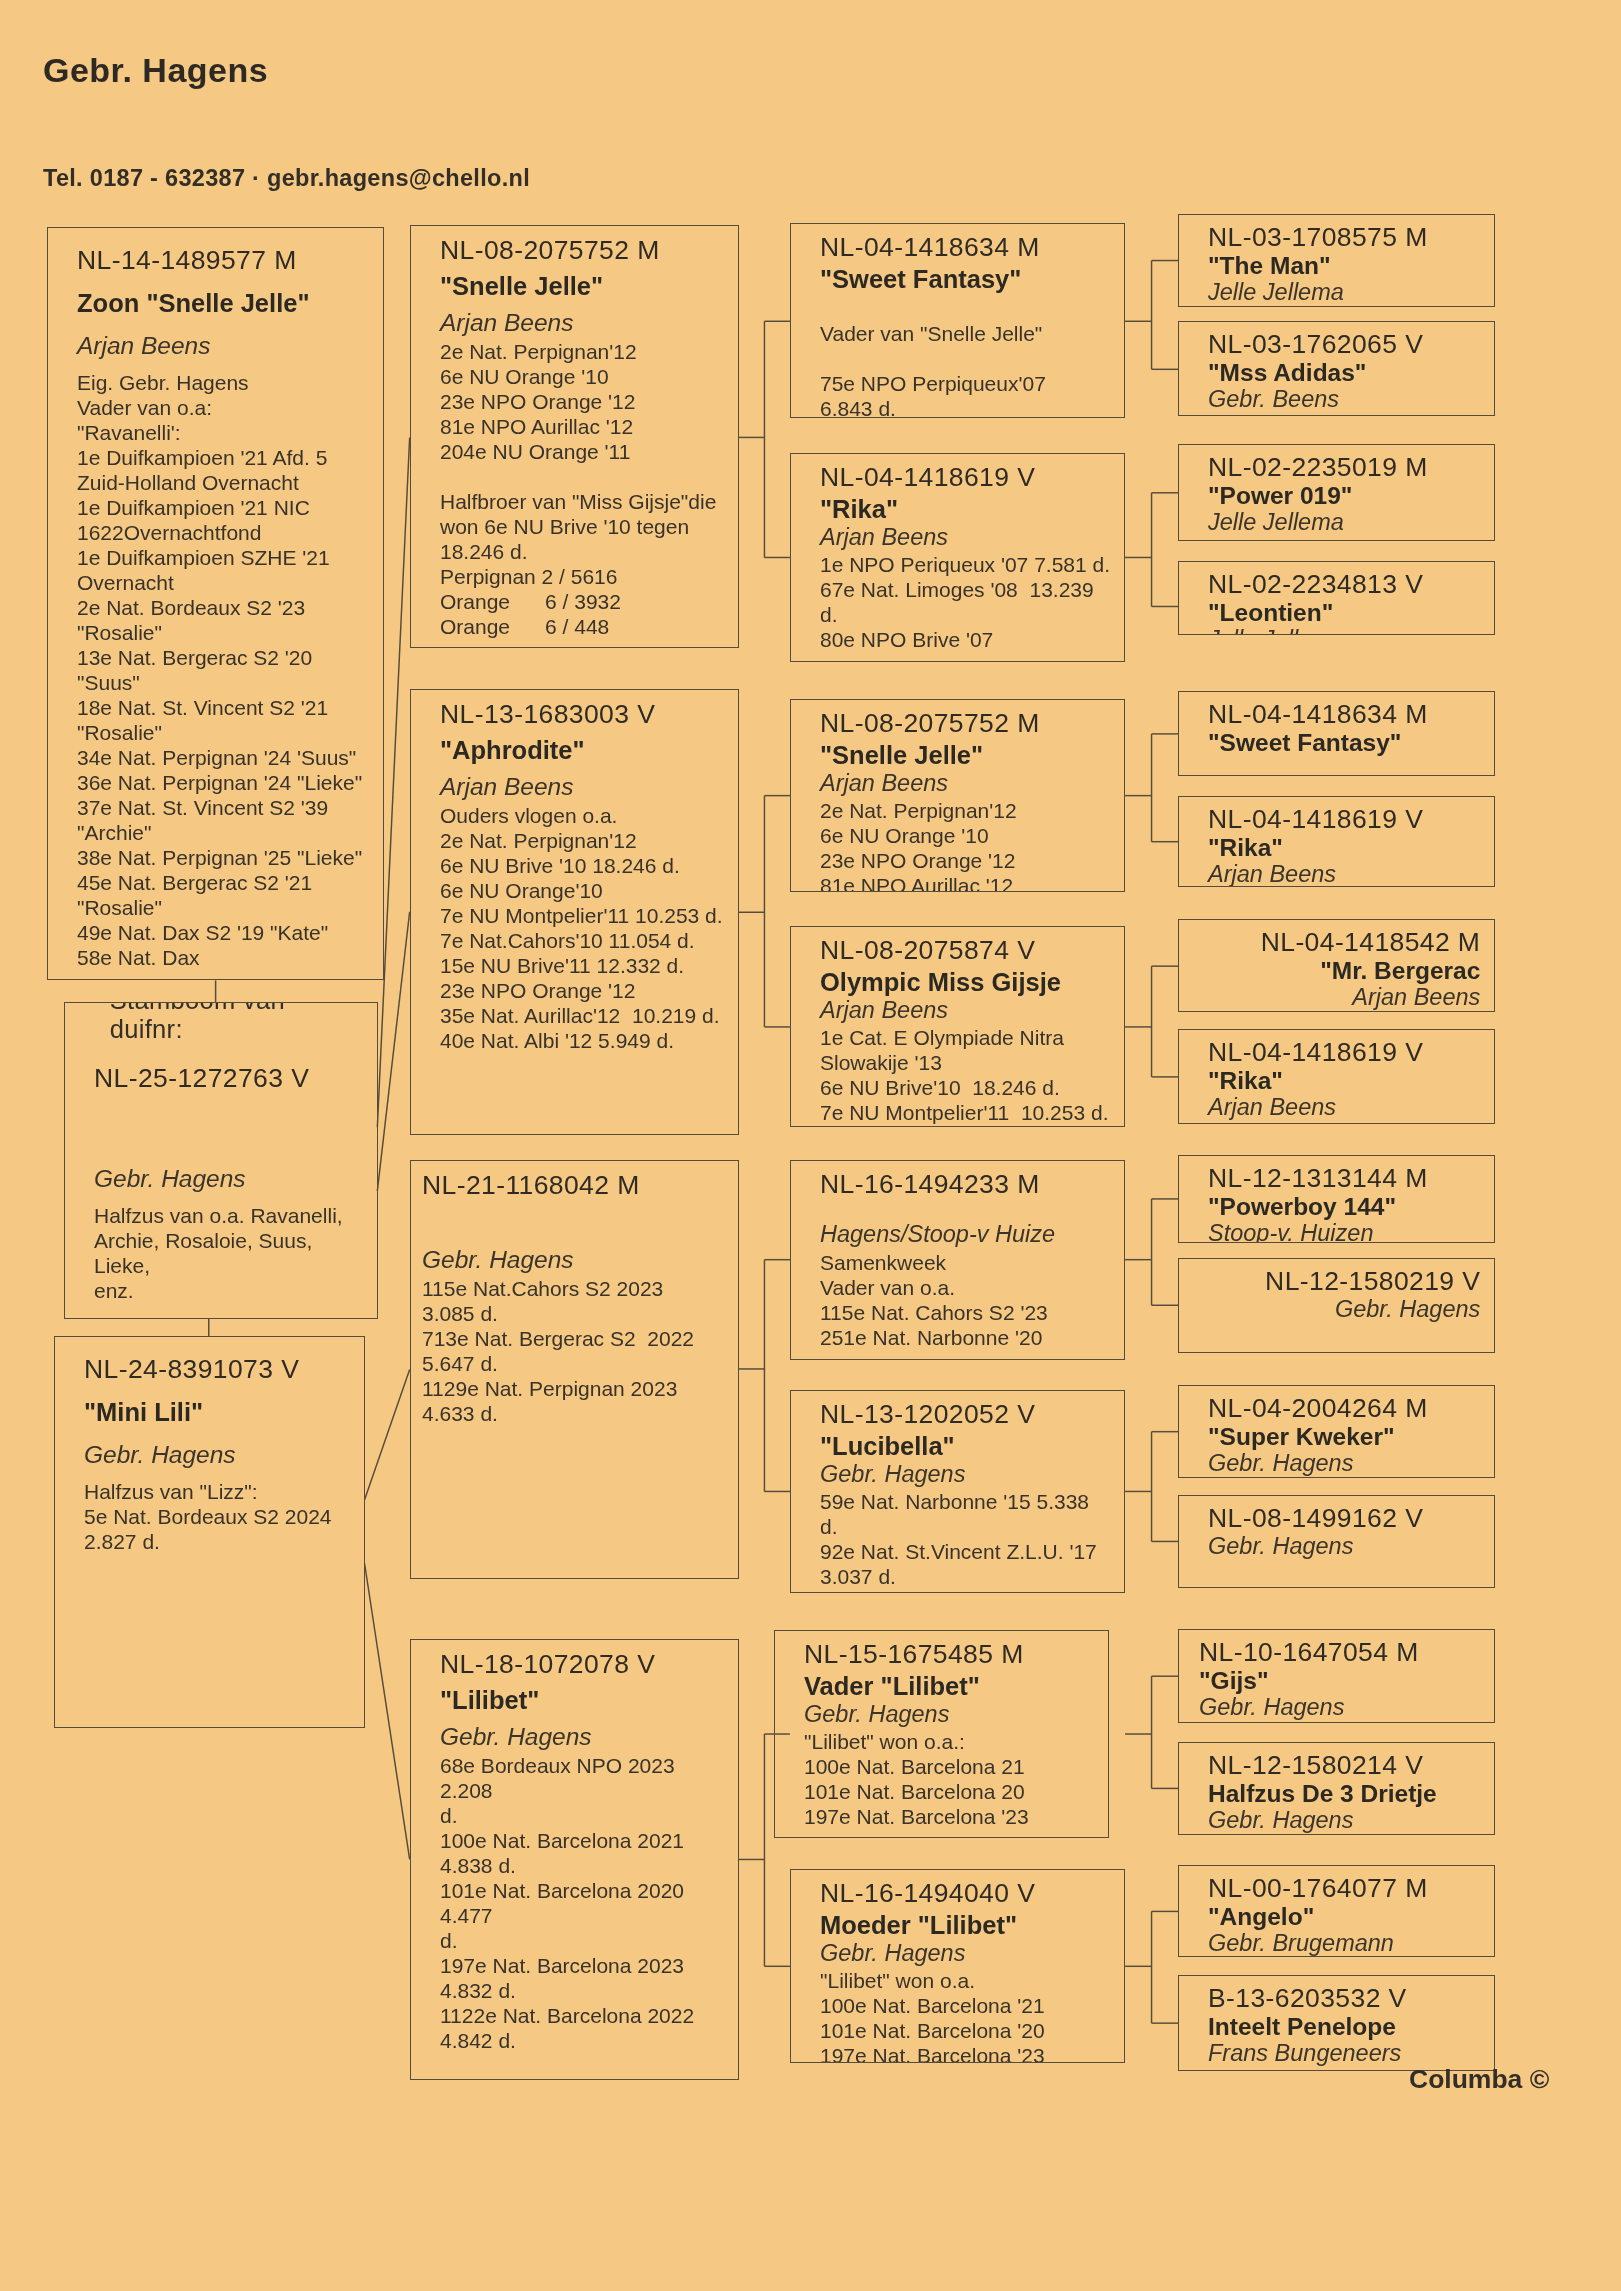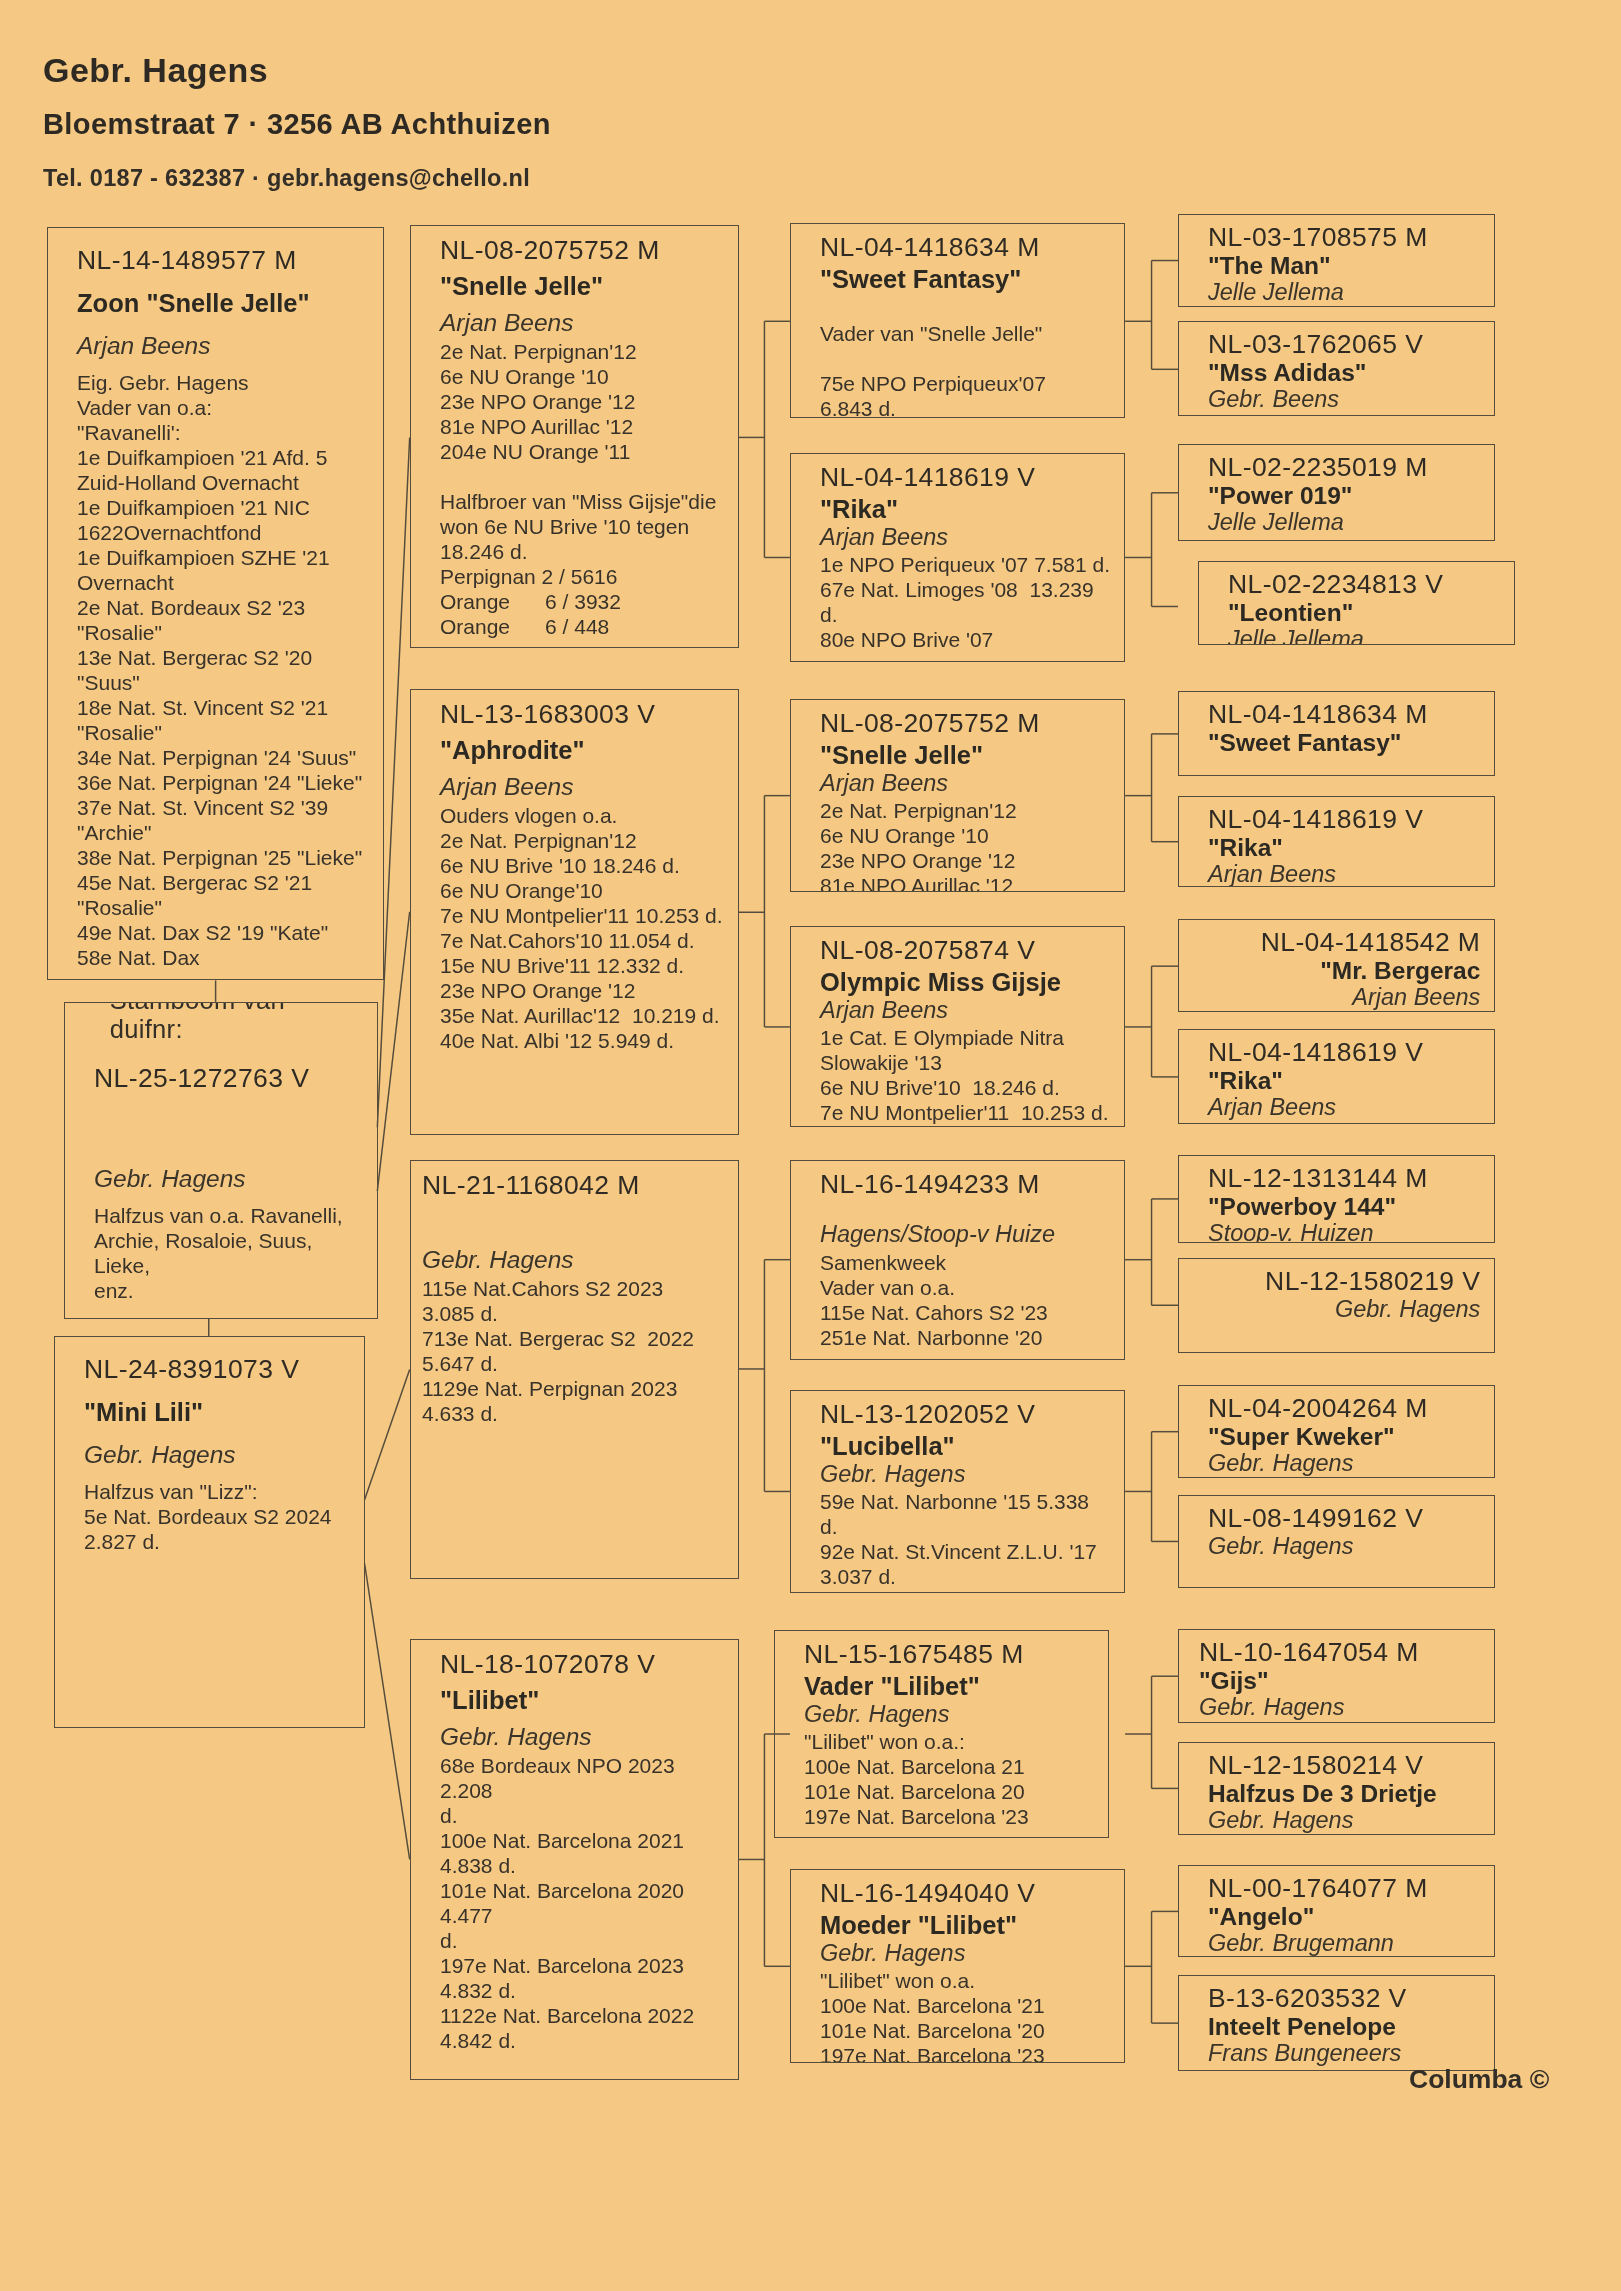--- a/index.html
+++ b/index.html
@@ -31,21 +31,20 @@
   .col4 .owner{line-height:26.5px;font-size:23.5px;}
   .treelabel{position:absolute;top:-16.7px;left:33px;background:#f5c983;
              padding:0 11.8px;font-size:25.5px;color:#332e27;letter-spacing:0.3px;}
   .credit{position:absolute;left:1409px;top:2064px;font-size:26.5px;font-weight:600;color:#332e27;}
 </style>
 </head>
 <body>
 
 <div class="page">
   <div class="hdr-title">Gebr. Hagens</div>
-  <div class="hdr-address">Bloemstraat 7  ·  3256 AB  Achthuizen</div>
   <div class="hdr-contact">Tel. 0187 - 632387  ·  gebr.hagens@chello.nl</div>
   <svg class="wires" width="1621" height="2292" viewBox="0 0 1654 2338">
       <line x1="754" y1="446" x2="780" y2="446" stroke="#564c3c" stroke-width="1.5"></line>
       <line x1="780" y1="327.5" x2="780" y2="568.5" stroke="#564c3c" stroke-width="1.5"></line>
       <line x1="780" y1="327.5" x2="806" y2="327.5" stroke="#564c3c" stroke-width="1.5"></line>
       <line x1="780" y1="568.5" x2="806" y2="568.5" stroke="#564c3c" stroke-width="1.5"></line>
       <line x1="754" y1="930.5" x2="780" y2="930.5" stroke="#564c3c" stroke-width="1.5"></line>
       <line x1="780" y1="811.5" x2="780" y2="1047.5" stroke="#564c3c" stroke-width="1.5"></line>
       <line x1="780" y1="811.5" x2="806" y2="811.5" stroke="#564c3c" stroke-width="1.5"></line>
       <line x1="780" y1="1047.5" x2="806" y2="1047.5" stroke="#564c3c" stroke-width="1.5"></line>
@@ -282,21 +281,21 @@
       <div class="pbox col4" style="left: 1178px; top: 321px; width: 317px; height: 95px;">
         <div class="ring">NL-03-1762065 V</div>
         <div class="bname">"Mss Adidas"</div>
         <div class="owner">Gebr. Beens</div>
       </div>
       <div class="pbox col4" style="left: 1178px; top: 444px; width: 317px; height: 97px;">
         <div class="ring">NL-02-2235019 M</div>
         <div class="bname">"Power 019"</div>
         <div class="owner">Jelle Jellema</div>
       </div>
-      <div class="pbox col4" style="left: 1178px; top: 561px; width: 317px; height: 84px; margin-left: 20px;">
+      <div class="pbox col4" style="left: 1178px; top: 561px; width: 317px; height: 74px;">
         <div class="ring">NL-02-2234813 V</div>
         <div class="bname">"Leontien"</div>
         <div class="owner">Jelle Jellema</div>
       </div>
       <div class="pbox col4" style="left: 1178px; top: 691px; width: 317px; height: 85px;">
         <div class="ring">NL-04-1418634 M</div>
         <div class="bname">"Sweet Fantasy"</div>
         <div class="owner"></div>
       </div>
       <div class="pbox col4" style="left: 1178px; top: 796px; width: 317px; height: 91px;">

